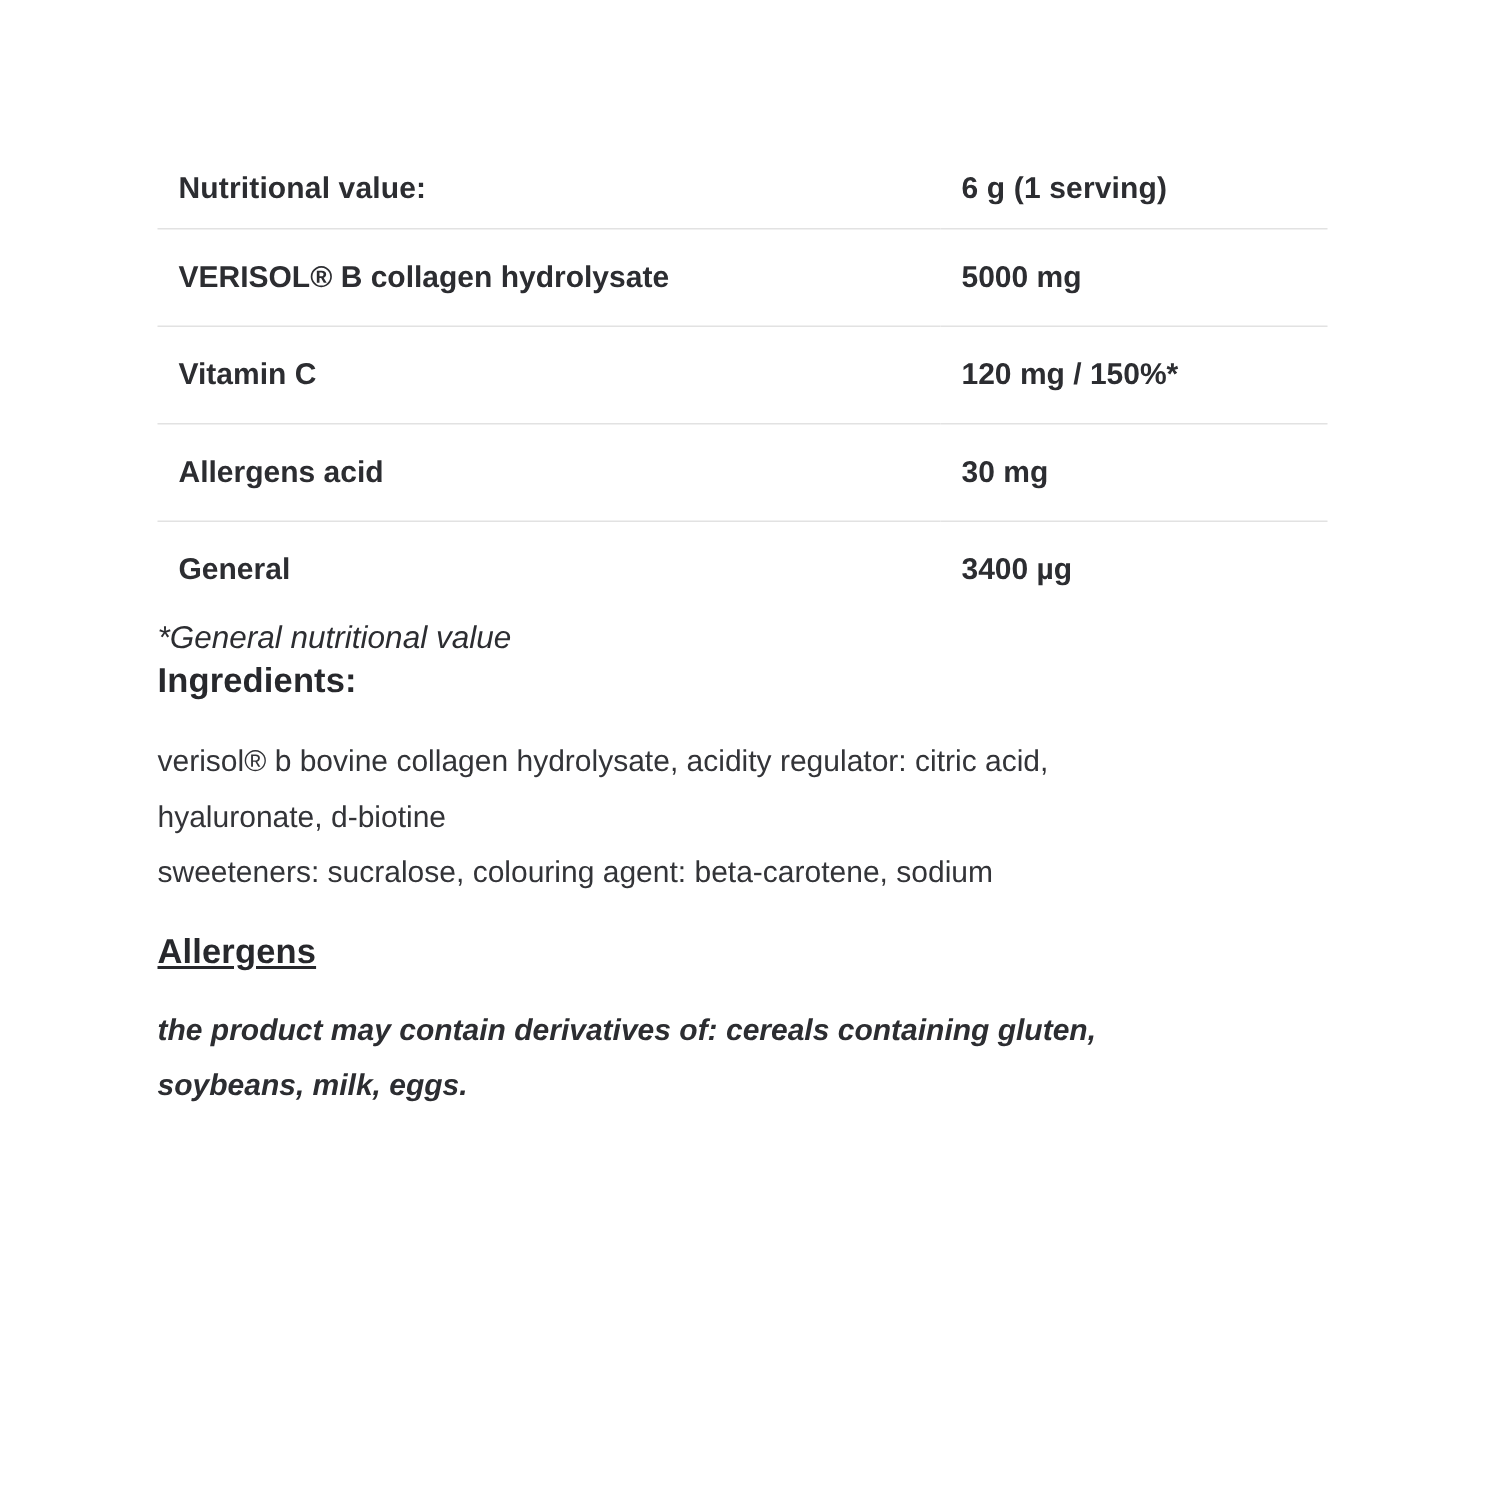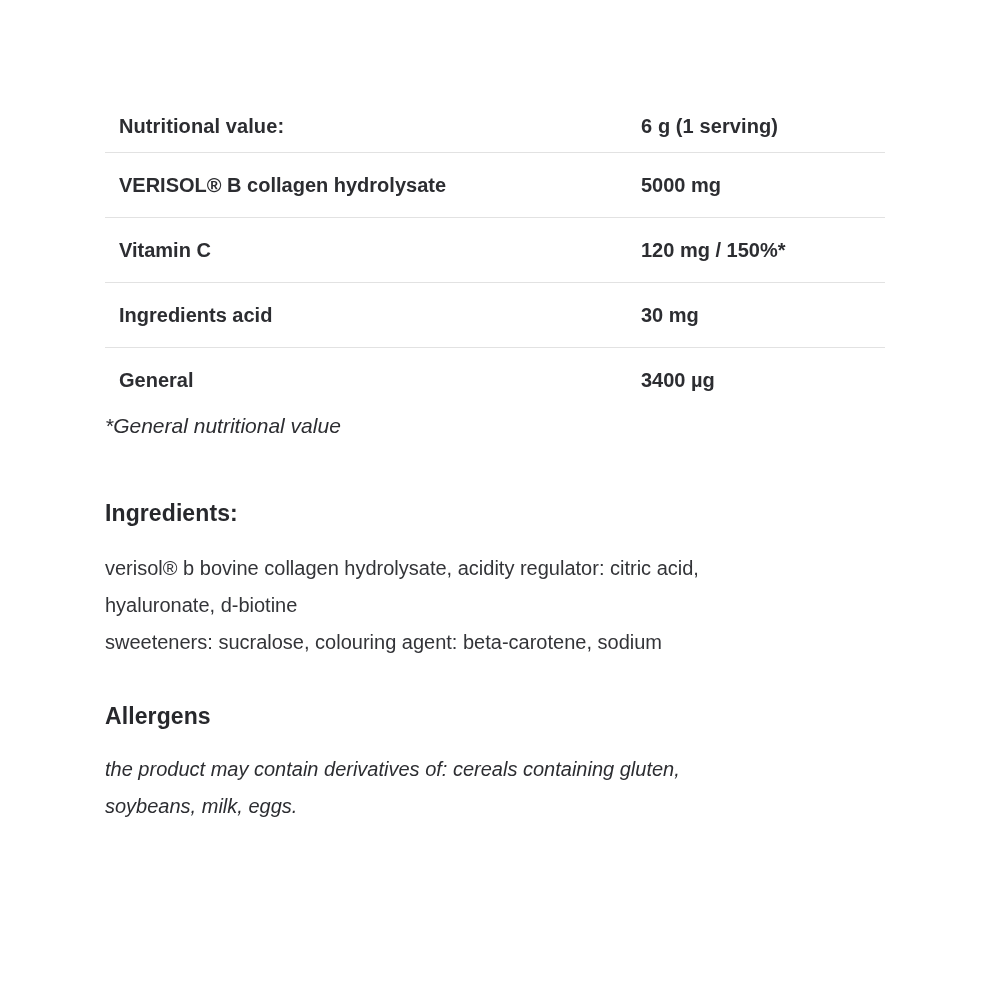--- a/index.html
+++ b/index.html
@@ -62,35 +62,35 @@
 
   
   .section-heading {
     margin: 0;
     font-size: 23px;
     font-weight: bold;
     line-height: 27px;
     color: #27282c;
     letter-spacing: 0.1px;
   }
-  .heading-ingredients { margin-top: 60px; }
-  .heading-allergens   { margin-top: 42px; }
+  .heading-ingredients { }
+  .heading-allergens   { margin-top: 20px; text-decoration: underline; }
 
   
   .para {
     margin: 0;
     font-size: 20px;
     line-height: 37px;
     color: #333438;
   }
   .para-ingredients { margin-top: 23px; }
   .para-allergens {
     margin-top: 21px;
     font-style: italic;
-    font-weight: normal;
+    font-weight: bold;
     color: #2c2d31;
   }
   .para .line {
     display: block;
     white-space: nowrap;
   }
 </style>
 </head>
 <body>
 
@@ -111,21 +111,21 @@
       <tbody>
         <tr>
           <td>VERISOL® B collagen hydrolysate</td>
           <td>5000 mg</td>
         </tr>
         <tr>
           <td>Vitamin C</td>
           <td>120 mg / 150%*</td>
         </tr>
         <tr>
-          <td>Ingredients acid</td>
+          <td>Allergens acid</td>
           <td>30 mg</td>
         </tr>
         <tr>
           <td>General</td>
           <td>3400 µg</td>
         </tr>
       </tbody>
     </table>
 
     <div class="footnote">*General nutritional value</div>

